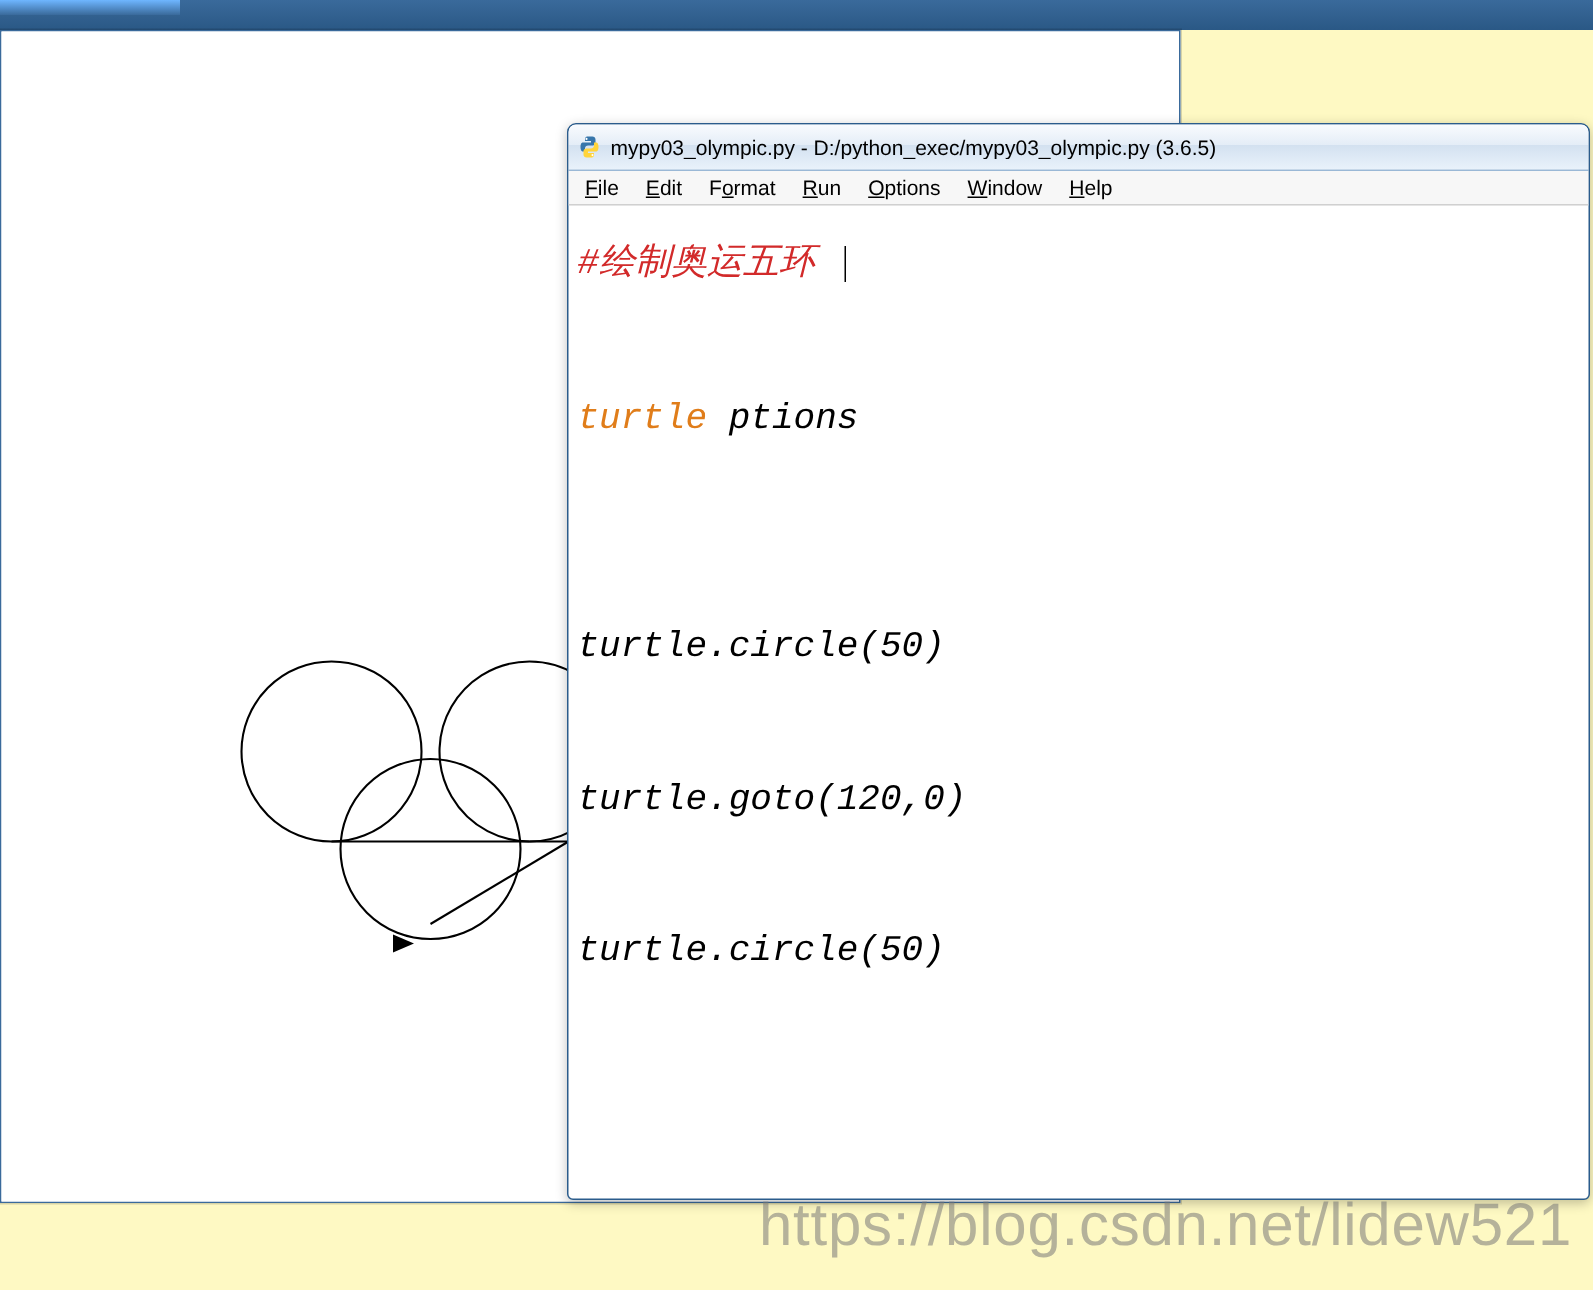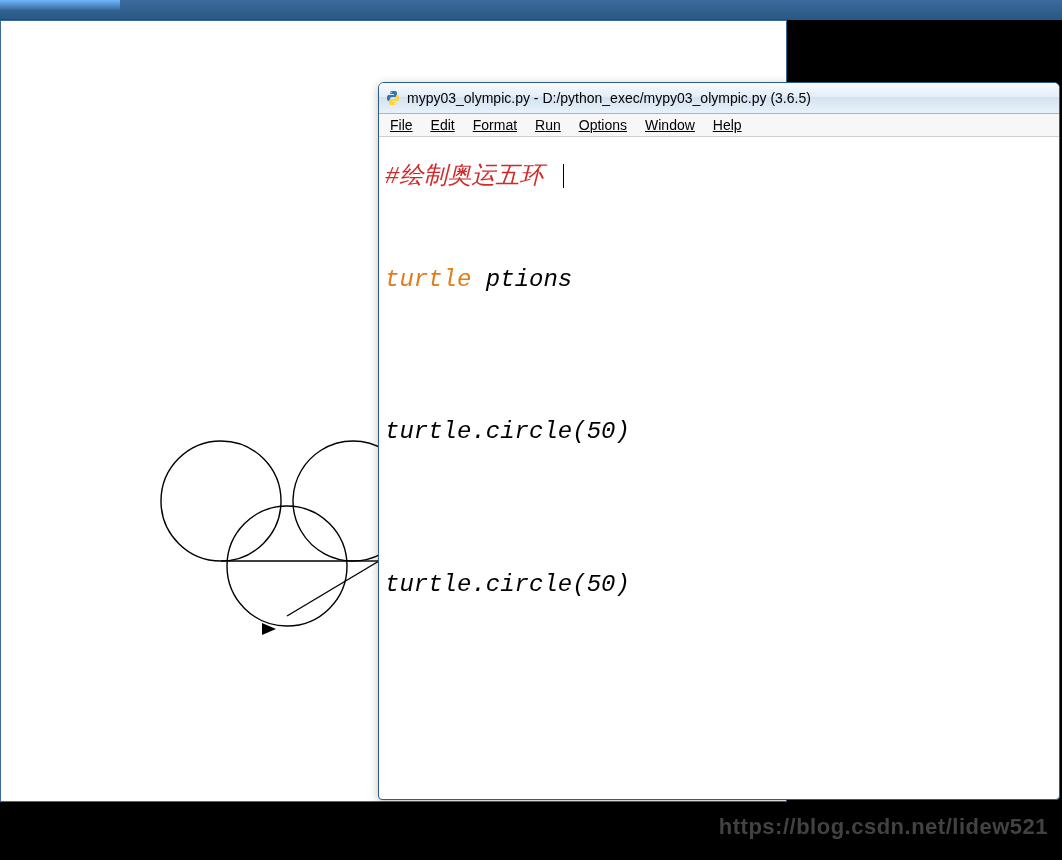--- a/index.html
+++ b/index.html
@@ -7,21 +7,21 @@
     padding: 0;
     width: 1062px;
     height: 860px;
     font-family: "Segoe UI", Tahoma, sans-serif;
     overflow: hidden;
   }
   .desktop {
     position: relative;
     width: 1062px;
     height: 860px;
-    background: #000000; 
+    background: #fef9c3; 
   }
   .desktop-top {
     position: absolute;
     left: 0; top: 0; right: 0;
     height: 20px;
     background: linear-gradient(#3a6a9b,#2a5885);
   }
   .desktop-top .accent {
     position: absolute;
     left: 0; top: 0;
@@ -81,21 +81,20 @@
     border-bottom: 1px solid #d0d0d0;
     display: flex;
     align-items: center;
     padding: 0 2px;
     font-size: 14px;
   }
   .menubar .menu-item {
     padding: 1px 9px;
     cursor: default;
     color: #000;
-    text-decoration: underline;
   }
   .menubar .menu-item .mn {
     text-decoration: underline;
   }
 
   .code-area {
     padding: 2px 6px 6px 6px;
     font-family: "SimSun","NSimSun","Courier New", monospace;
     font-size: 24px;
     line-height: 1.05;
@@ -123,26 +122,25 @@
     vertical-align: text-bottom;
     margin-left: 20px;
     position: relative;
     top: -2px;
   }
 
   .watermark {
     position: absolute;
     right: 14px;
     bottom: 20px;
-    font-size: 22px;
+    font-size: 40px;
     color: rgba(120,120,120,0.55);
     font-family: Arial, sans-serif;
     letter-spacing: 0.5px;
     pointer-events: none;
-    font-weight: bold;
   }
   .app-icon svg { display:block; }
 </style>
 </head>
 <body>
 
 <div class="desktop">
   <div class="desktop-top">
     <div class="accent"></div>
   </div>
@@ -195,20 +193,21 @@
     </div>
 
     <div class="code-area">
 <span class="line"><span class="tok-comment">#绘制奥运五环</span><span class="text-cursor"></span></span>
 <span class="tall-sep"></span>
 <span class="line"><span class="tok-keyword">turtle</span><span class="tok-plain"> ptions</span></span>
 <span class="tall-sep"></span>
 <span class="tall-sep"></span>
 <span class="line tok-plain">turtle.circle(50)</span>
 <span class="tall-sep"></span>
+<span class="line tok-plain">turtle.goto(120,0)</span>
 <span class="tall-sep"></span>
 <span class="line tok-plain">turtle.circle(50)</span>
 <span class="tall-sep"></span>
 <span class="tall-sep"></span>
 
 
 
 
 
     </div>

